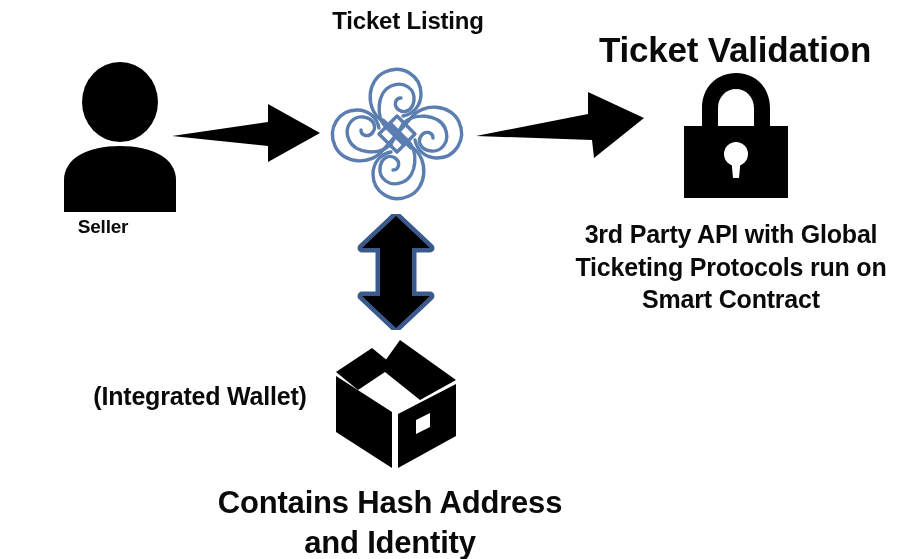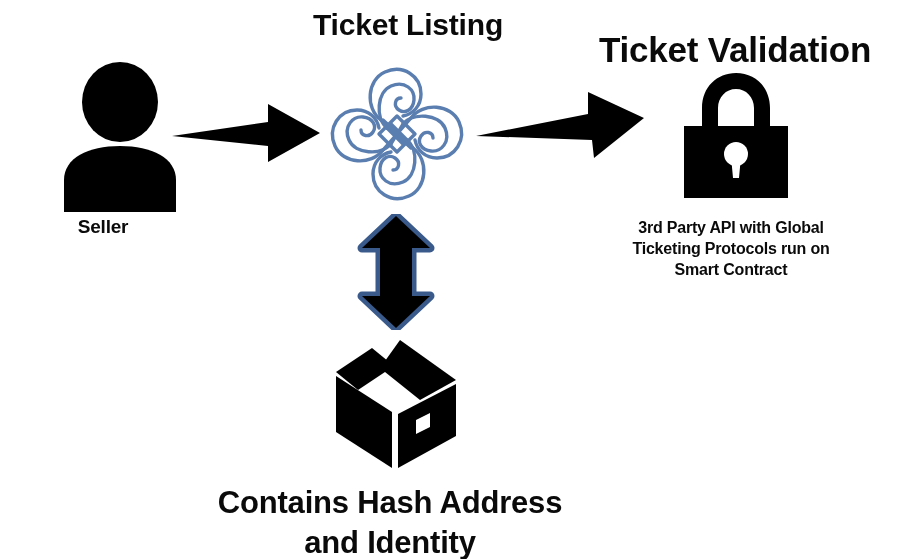--- a/index.html
+++ b/index.html
@@ -32,41 +32,41 @@
     text-align: center;
     white-space: pre-line;
     letter-spacing: -0.2px;
   }
 
   
   #ticket-listing-title {
     left: 248px;
     top: 7px;
     width: 320px;
-    font-size: 30px;
+    font-size: 24px;
   }
   #ticket-validation-title {
     left: 580px;
     top: 29px;
     width: 310px;
     font-size: 35px;
   }
 
   
   #seller-label {
     left: 8px;
     top: 216px;
     width: 190px;
     font-size: 19px;
   }
   #api-caption {
     left: 565px;
     top: 218px;
     width: 332px;
-    font-size: 16px;
+    font-size: 25px;
     line-height: 1.30;
   }
   #wallet-label {
     left: 60px;
     top: 382px;
     width: 280px;
     font-size: 25px;
   }
   #box-caption {
     left: 215px;
@@ -156,20 +156,21 @@
 Ticketing Protocols run on
 Smart Contract</div>
 
   <div class="node" id="arrow-wallet">
     <svg viewBox="0 0 80 116" xmlns="http://www.w3.org/2000/svg">
       <path d="M40 2 L74 34 L56 34 L56 82 L74 82 L40 114 L6 82 L24 82 L24 34 L6 34 Z" fill="#000000" stroke="#3a5a8c" stroke-width="9" stroke-linejoin="round"></path>
       <path d="M40 2 L74 34 L56 34 L56 82 L74 82 L40 114 L6 82 L24 82 L24 34 L6 34 Z" fill="#000000"></path>
     </svg>
   </div>
 
+  <div class="label" id="wallet-label">(Integrated Wallet)</div>
 
   <div class="node" id="box-icon">
     <svg viewBox="0 0 128 140" xmlns="http://www.w3.org/2000/svg">
 
       <path d="M4 40 L40 16 L62 34 L26 58 Z" fill="#000000"></path>
 
       <path d="M68 8 L124 48 L88 68 L48 36 Z" fill="#000000"></path>
 
       <path d="M4 44 L60 80 L60 136 L4 100 Z" fill="#000000"></path>
 

